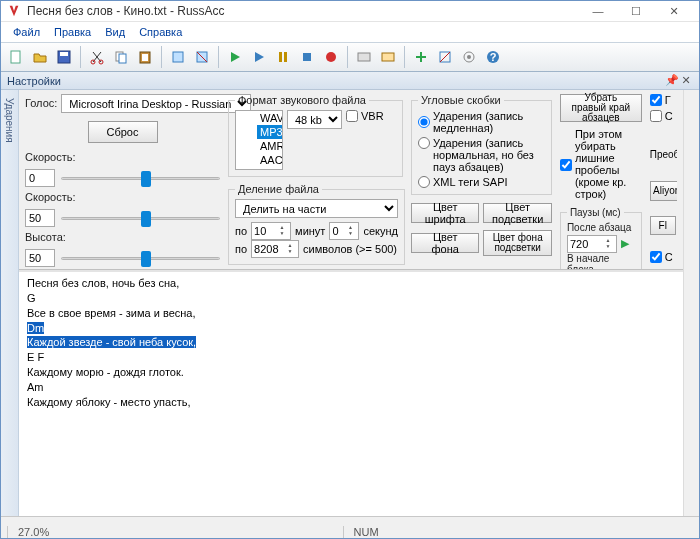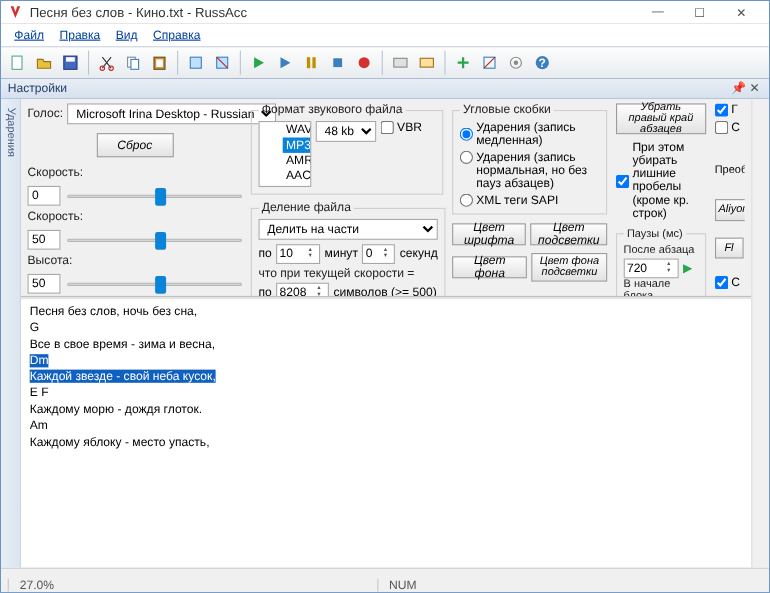--- a/index.html
+++ b/index.html
@@ -4,39 +4,39 @@
 <style>
   * { margin:0; padding:0; box-sizing:border-box; font-family:"Segoe UI",Tahoma,sans-serif; font-size:11px; }
   body { background:#fff; width:700px; height:539px; overflow:hidden; border:1px solid #6b93c4; }
   
   .titlebar { height:21px; background:#fff; display:flex; align-items:center; padding:0 6px; border-bottom:1px solid #e4e4e4; }
   .tb-icon { width:14px; height:14px; margin-right:6px; }
   .tb-title { flex:1; color:#333; font-size:12px; }
   .tb-btn { width:38px; height:22px; display:flex; align-items:center; justify-content:center; color:#555; }
   
   .menubar { height:20px; background:#fff; display:flex; align-items:center; padding:0 6px; gap:2px; }
-  .menubar span { padding:2px 6px; color:#003f9e; text-decoration:underline; cursor:default; }
+  .menubar span { padding:2px 6px; color:#003f9e; cursor:default; }
   
   .toolbar { height:30px; background:linear-gradient(#fdfdfd,#e8ecef); border-top:1px solid #c9d4df; border-bottom:1px solid #9fb4c9; display:flex; align-items:center; padding:0 4px; gap:2px; }
   .tbtn { width:22px; height:22px; display:flex; align-items:center; justify-content:center; border:1px solid transparent; border-radius:2px; }
   .tsep { width:1px; height:22px; background:#b8c5d2; margin:0 3px; }
   
   .settings-hdr { height:18px; background:linear-gradient(#e8eef5,#d6e1ee); display:flex; align-items:center; padding:0 6px; color:#22416a; border-bottom:1px solid #b7c6d7; }
   .settings-hdr .sp { flex:1; }
   .settings-hdr .icon { width:14px; text-align:center; color:#555; }
   
   .mainrow { display:flex; height:calc(539px - 27px - 20px - 30px - 18px - 18px); }
   .lefttab { width:18px; background:linear-gradient(90deg,#e8eef5,#dbe5f1); border-right:1px solid #c3d1e0; display:flex; align-items:flex-start; justify-content:center; padding-top:8px; }
   .lefttab span { writing-mode:vertical-rl; color:#4a6185; font-size:10px; }
   .central { flex:1; display:flex; flex-direction:column; overflow:hidden; }
   .settings { background:#f0f0f0; border-bottom:1px solid #c0c0c0; padding:4px 6px 6px 6px; display:flex; gap:8px; height:180px; overflow:hidden; }
   .col { display:flex; flex-direction:column; gap:4px; }
   .lbl { color:#222; font-size:11px; margin-bottom:2px; }
   select,input[type=text] { border:1px solid #a8a8a8; background:#fff; height:19px; padding:0 3px; font-size:11px; }
-  .btn { border:1px solid #9c9c9c; background:linear-gradient(#fdfdfd,#e3e3e3); height:22px; padding:0 8px; font-size:11px; display:flex; align-items:center; justify-content:center;font-style:italic; }
+  .btn { border:1px solid #9c9c9c; background:linear-gradient(#fdfdfd,#e3e3e3); height:22px; padding:0 8px; font-size:11px; display:flex; align-items:center; justify-content:center; }
   .btn.sm { height:20px; padding:0 6px; }
   .slider-row { display:flex; align-items:center; gap:6px; }
   .slider-row input[type=text] { width:30px; height:18px; text-align:left; }
   .slider { flex:1; height:18px; position:relative; }
   .slider .track { position:absolute; left:0; right:0; top:8px; height:3px; background:#d6d6d6; border:1px solid #b4b4b4; border-radius:2px; }
   .slider .thumb { position:absolute; top:2px; width:10px; height:16px; background:#0a84d8; border-radius:2px; }
   .listbox { border:1px solid #a8a8a8; background:#fff; width:48px; height:60px; overflow:hidden;padding-left:21px; }
   .listbox div { padding:0 3px; height:14px; line-height:14px; }
   .listbox .sel { background:#0a84d8; color:#fff; }
   .inline { display:flex; align-items:center; gap:4px; }
@@ -263,21 +263,20 @@
                 <span class="sv">10</span>
                 <span class="ar">▲<br>▼</span>
               </div>
             <span>минут</span>
             <div class="spin" style="width:30px">
                 <span class="sv">0</span>
                 <span class="ar">▲<br>▼</span>
               </div>
             <span>секунд</span>
           </div>
-          <div class="lbl" style="margin-top:3px">что при текущей скорости =</div>
           <div class="inline">
             <span>по</span>
             <div class="spin" style="width:48px">
                 <span class="sv">8208</span>
                 <span class="ar">▲<br>▼</span>
               </div>
             <span>символов (&gt;= 500)</span>
           </div>
         </fieldset>
       </div>

